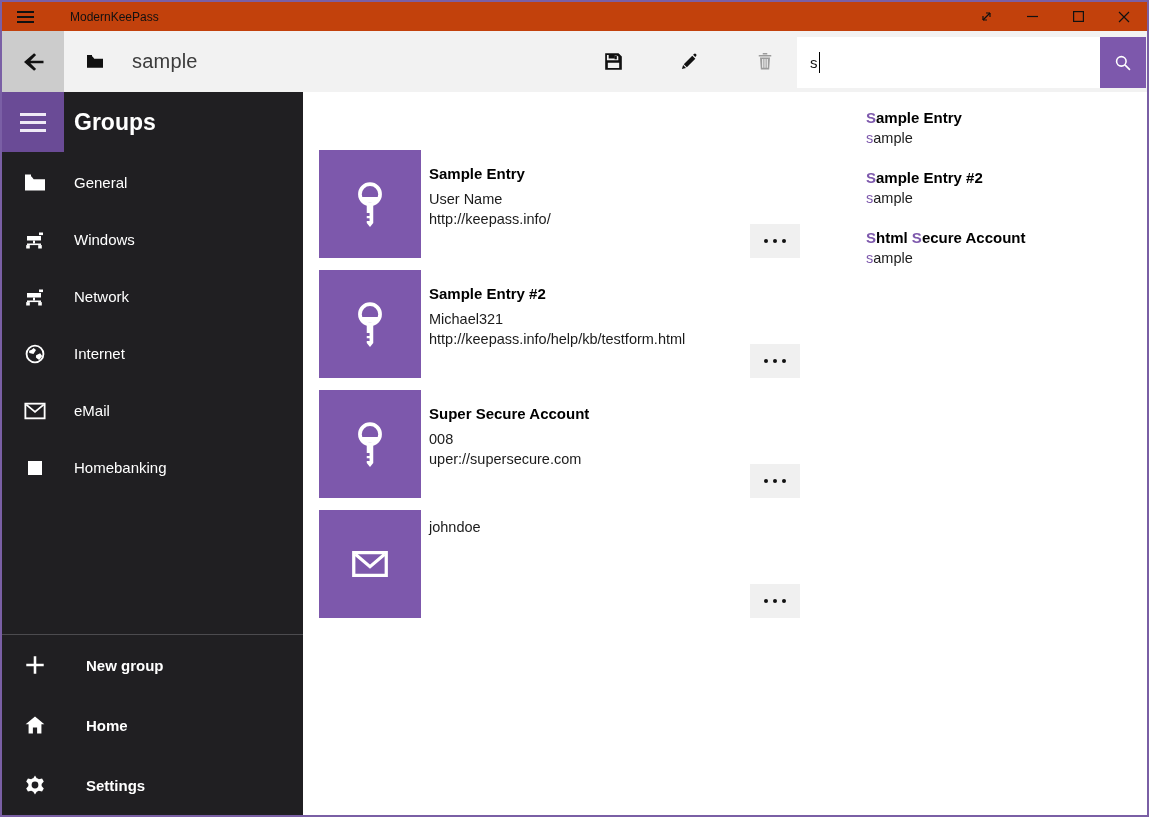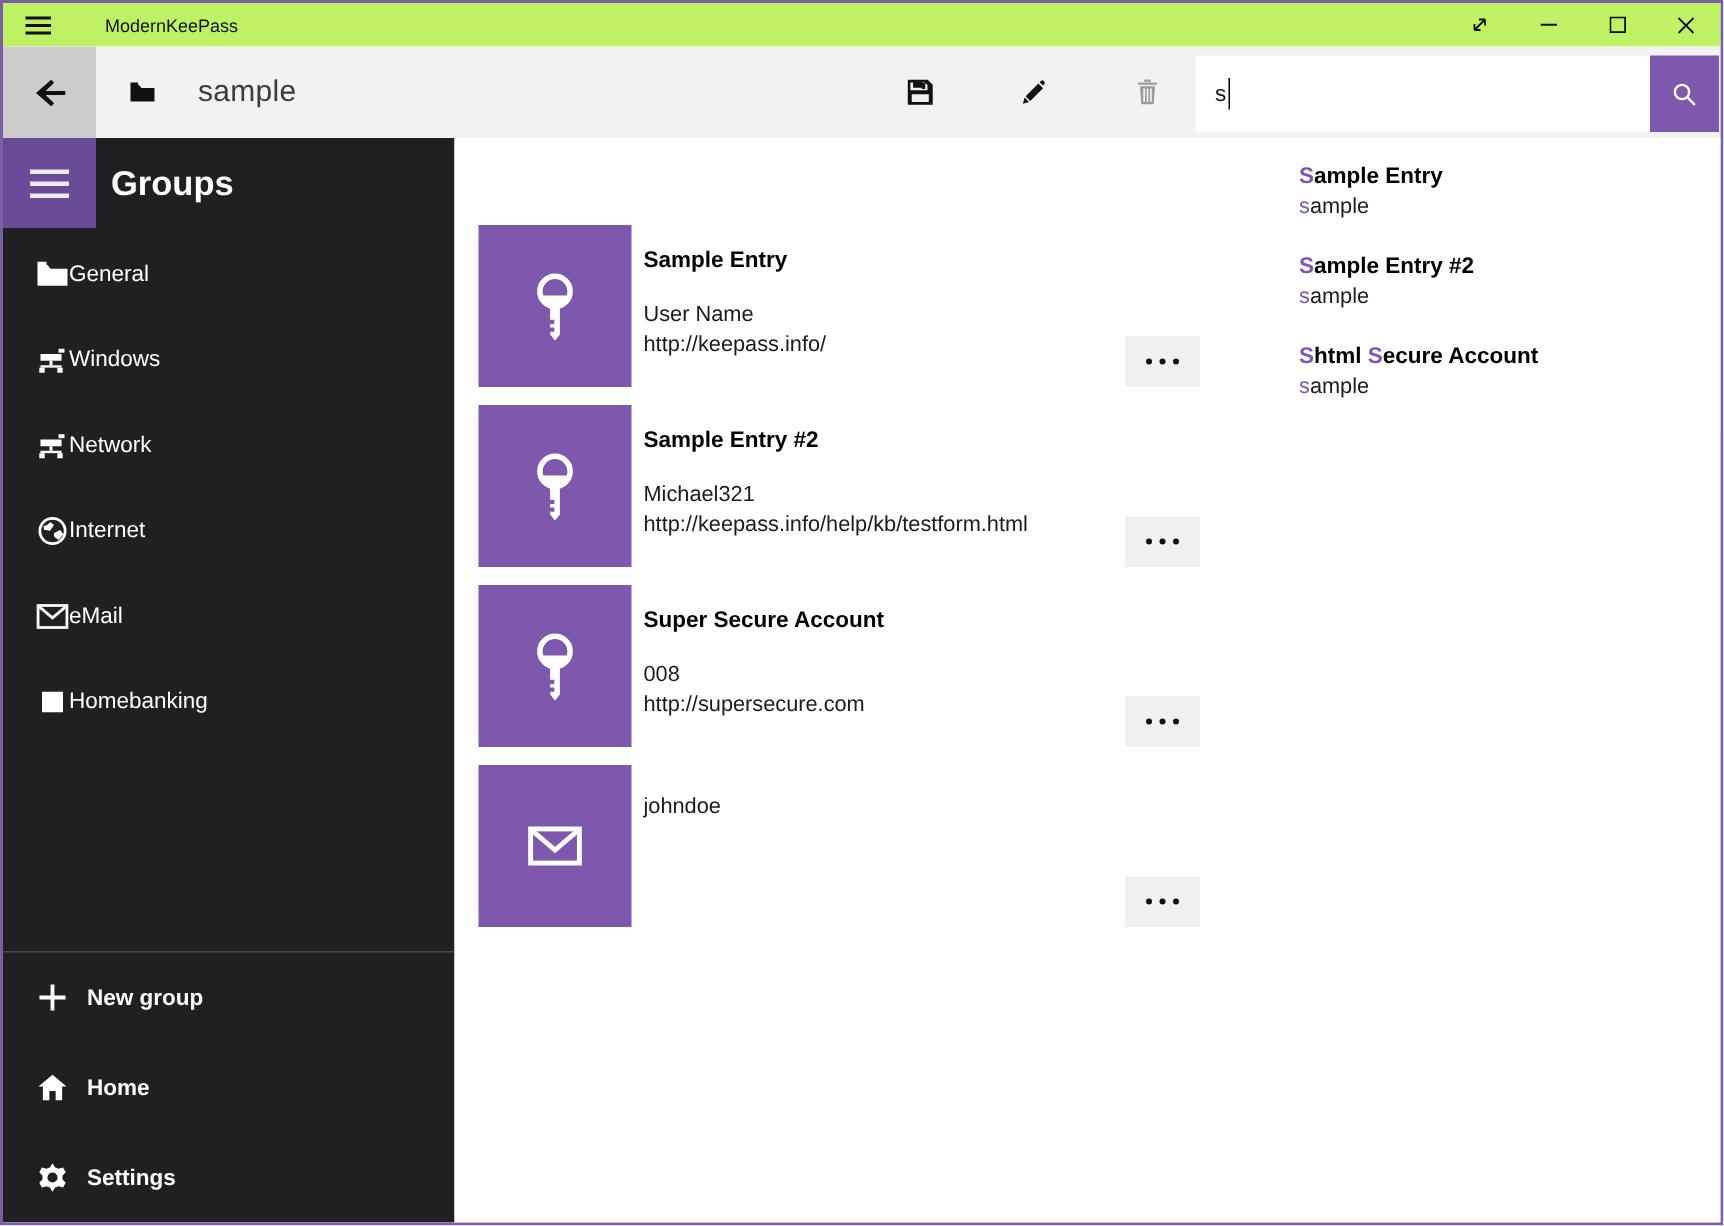--- a/index.html
+++ b/index.html
@@ -10,21 +10,21 @@
     --toolbar-bg:#f2f2f2;
     --back-button-bg:#cccccc;
     --more-button-bg:#f0f0f0;
   }
   *{margin:0;padding:0;box-sizing:border-box;}
   html,body{width:1149px;height:817px;overflow:hidden;}
   body{font-family:"Liberation Sans","DejaVu Sans",sans-serif;background:#fff;}
   .window{position:relative;width:1149px;height:817px;border:2px solid var(--window-border);background:#fff;overflow:hidden;}
 
   
-  .titlebar{height:29px;display:flex;align-items:center;background:#bef264;}
+  .titlebar{height:29px;display:flex;align-items:center;background:#c2410c;}
   .tb-hamburger{width:46px;height:29px;display:flex;align-items:center;justify-content:center;background:none;border:none;cursor:pointer;}
   .tb-hamburger .lines{display:flex;flex-direction:column;gap:3px;}
   .tb-hamburger .lines i{display:block;width:17px;height:2px;background:#111;}
   .tb-title{font-size:12px;color:#111;margin-left:22px;}
   .win-controls{margin-left:auto;display:flex;height:29px;}
   .win-btn{width:46px;height:29px;display:flex;align-items:center;justify-content:center;background:none;border:none;cursor:pointer;}
   .win-btn svg{display:block;}
 
   
   .appbar{position:relative;height:61px;background:var(--toolbar-bg);display:flex;align-items:center;}
@@ -43,33 +43,33 @@
 
   
   .sidebar{position:absolute;left:0;top:0;bottom:0;width:301px;background:var(--sidebar-bg);color:#fff;}
   .sb-hamburger{width:62px;height:60px;background:var(--accent-dark);border:none;display:flex;align-items:center;justify-content:center;cursor:pointer;}
   .sb-hamburger .lines{display:flex;flex-direction:column;gap:5px;}
   .sb-hamburger .lines i{display:block;width:26px;height:3px;background:#efeaf6;}
   .sb-header{position:absolute;left:72px;top:0;height:60px;display:flex;align-items:center;font-size:23px;font-weight:700;color:#fff;}
   .sb-groups{position:absolute;left:0;right:0;top:62px;}
   .sb-item{height:57px;display:flex;align-items:center;cursor:pointer;}
   .sb-item .icon{width:22px;height:22px;margin-left:22px;display:flex;align-items:center;justify-content:center;flex:0 0 auto;}
-  .sb-item .label{font-size:15px;color:#fff;}
+  .sb-item .label{margin-left:28px;font-size:15px;color:#fff;}
   .sb-bottom{position:absolute;left:0;right:0;bottom:0;}
   .sb-divider{height:1px;background:#4c4b4f;}
   .sb-bottom .sb-item{height:60px;gap:12px;}
   .sb-bottom .sb-item .label{font-weight:700;}
 
   
   .entries{position:absolute;left:301px;top:0;right:0;bottom:0;padding:58px 0 0 16px;background:#fff;}
   .entry-row{position:relative;width:481px;height:108px;margin-bottom:12px;cursor:pointer;}
   .entry-tile{position:absolute;left:0;top:0;width:102px;height:108px;background:var(--accent);display:flex;align-items:center;justify-content:center;}
   .entry-text{position:absolute;left:110px;top:0;right:60px;}
   .entry-title{margin-top:15px;font-size:15px;font-weight:700;color:#000;}
-  .entry-sub{margin-top:18px;font-size:14.5px;line-height:20px;color:#1b1b1b;}
+  .entry-sub{margin-top:7px;font-size:14.5px;line-height:20px;color:#1b1b1b;}
   .entry-more{position:absolute;right:0;bottom:0;width:50px;height:34px;background:var(--more-button-bg);border:none;display:flex;align-items:center;justify-content:center;gap:5px;cursor:pointer;}
   .entry-more i{display:block;width:4px;height:4px;border-radius:50%;background:#111;}
 
   
   .suggestions{position:absolute;left:804px;top:0;width:341px;min-height:186px;background:#fff;padding:6px 0 10px 60px;z-index:5;}
   .sg-item{padding:9px 0 10px 0;cursor:pointer;}
   .sg-title{font-size:15px;font-weight:700;color:#000;line-height:21px;}
   .sg-sub{font-size:14.5px;color:#1b1b1b;line-height:20px;}
   .suggestions .hl{color:var(--accent);}
 </style>
@@ -327,21 +327,21 @@
           <svg width="52" height="52" viewBox="0 0 48 48">
               <circle cx="24" cy="15" r="9.3" fill="none" stroke="#fff" stroke-width="3.4"></circle>
               <path fill="#fff" d="M15.6 17.6 a9.3 9.3 0 0 0 16.8 0 Z"></path>
               <path fill="#fff" d="M21 24 h6 v17.5 l-3 3.8 -3-3.8 v-1.7 h2.6 v-2.6 H21 v-2.2 h2.6 v-2.6 H21 Z"></path>
             </svg>
         </div>
         <div class="entry-text">
           <div class="entry-title">Super Secure Account</div>
           <div class="entry-sub">
             <div>008</div>
-            <div>http://supersecure.com</div>
+            <div>uper://supersecure.com</div>
           </div>
         </div>
         <button class="entry-more" title="More">
           <i></i>
             <i></i>
             <i></i>
         </button>
       </div>
 
       <div class="entry-row">

